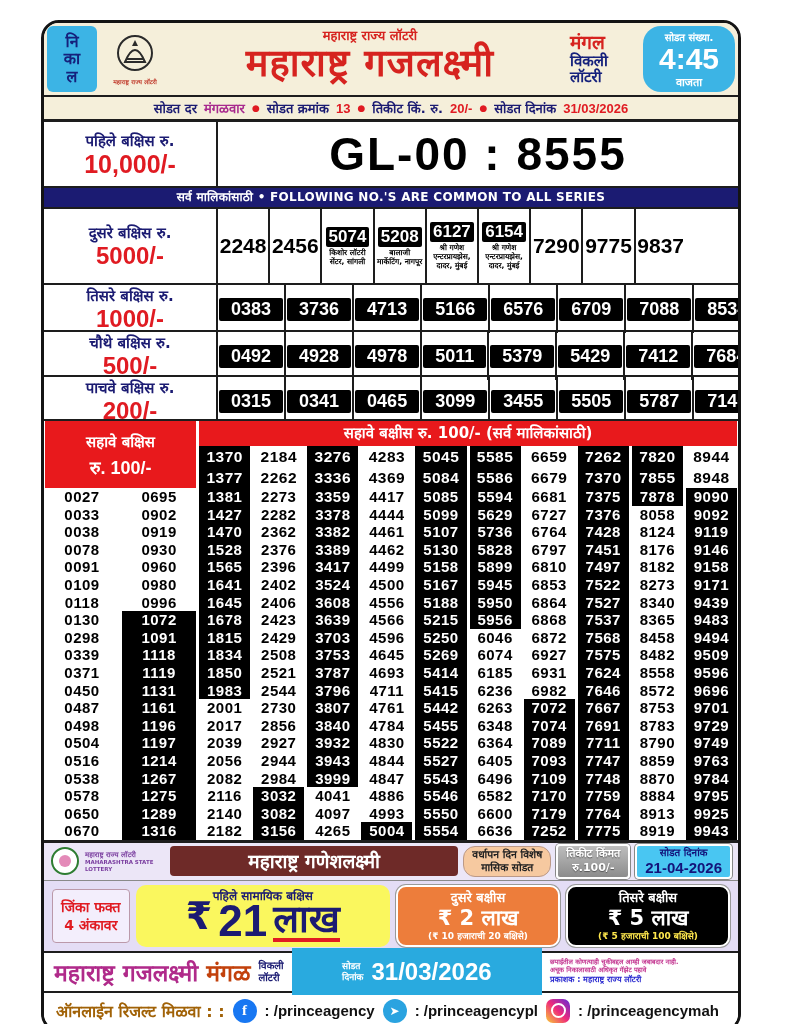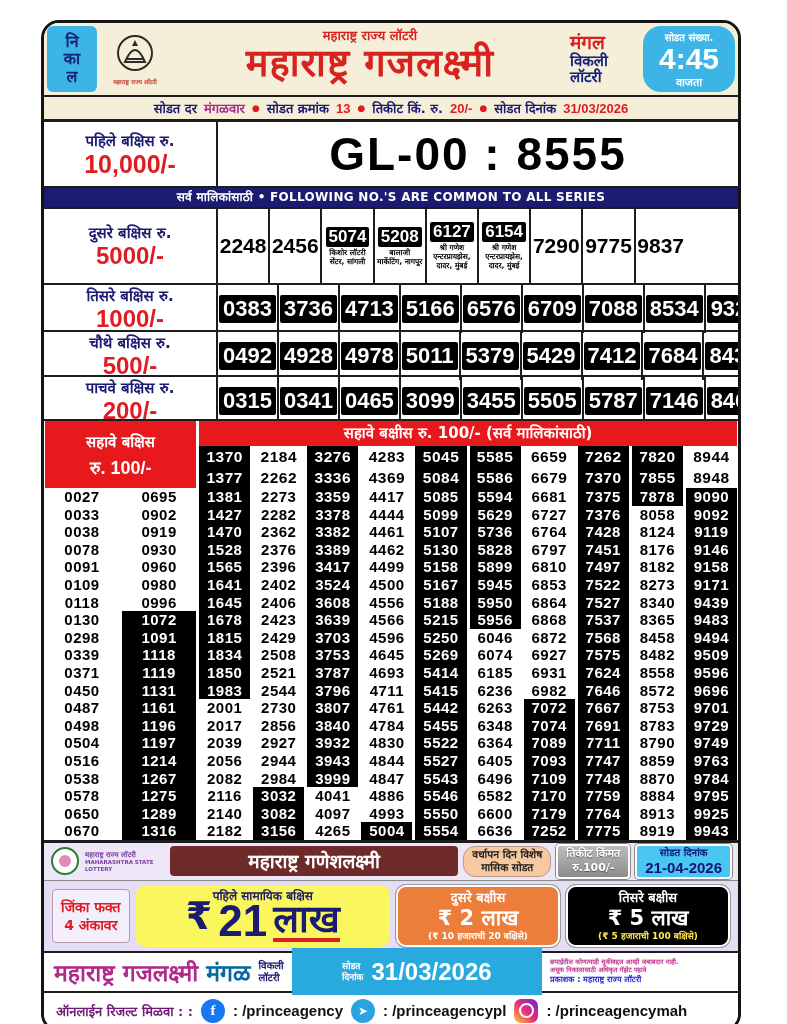--- a/index.html
+++ b/index.html
@@ -43,21 +43,21 @@
   .prize-row{display:grid;grid-template-columns:172px repeat(10,1fr);border-bottom:2px solid #1d1d1d;}
   .prize-row.r0{height:74px;}
   .prize-row.r1{height:45px;}
   .prize-row.r2{height:43px;}
   .prize-row.r3{height:42px;}
   .prize-label{display:flex;flex-direction:column;justify-content:center;text-align:center;}
   .pl1{color:#1b1b72;font-weight:800;font-size:15px;}
   .pl2{color:#e01b22;font-weight:800;font-size:24px;font-family:"Liberation Sans",sans-serif;}
   .prize-cell{border-left:2px solid #1d1d1d;display:flex;flex-direction:column;align-items:center;justify-content:center;padding:1px;}
   .plain{font-size:21px;font-weight:800;font-family:"Liberation Sans",sans-serif;color:#000;}
-  .numbox{background:#000;color:#fff;font-weight:800;font-family:"Liberation Sans",sans-serif;font-size:22px;padding:1px 4px;border-radius:2px;}
+  .numbox{background:#000;color:#fff;font-weight:800;font-family:"Liberation Sans",sans-serif;font-size:18px;padding:1px 12px;border-radius:2px;}
   .numbox.small{font-size:17px;padding:0 3px;}
   .seller{font-size:7.5px;font-weight:bold;color:#000;line-height:1.2;text-align:center;margin-top:1px;}
 
   
   .sixth-grid{display:grid;grid-template-columns:1.45fr 1.45fr repeat(10,1fr);grid-template-rows:25px 21px 21px repeat(20,17.6px);column-gap:3px;background:#fff;border-bottom:3px solid #1d1d1d;padding:0 1px;}
   .sixth-label{grid-column:1/3;grid-row:1/4;background:#e8191c;color:#fff;display:flex;flex-direction:column;align-items:center;justify-content:center;gap:4px;}
   .sl1{font-size:15px;font-weight:800;}
   .sl2{font-size:18px;font-weight:800;font-family:"Liberation Sans",sans-serif;}
   .sixth-band{grid-column:3/13;grid-row:1;background:#e8191c;color:#fff;font-weight:800;font-size:15px;text-align:center;line-height:25px;}
   .cell{text-align:center;font-weight:700;font-size:15px;line-height:17.6px;font-family:"Liberation Sans",sans-serif;letter-spacing:.5px;}
@@ -89,31 +89,31 @@
   .jk-box.orange{background:#ed7d3b;}
   .jk-box.maroon{background:#000000;}
   .jb-title{font-size:13px;font-weight:800;}
   .jb-amount{font-size:21px;font-weight:800;}
   .jb-note{font-size:9px;font-weight:800;}
   .jk-box.maroon .jb-note{color:#ffe84d;}
 
   
   .footer-strip{height:38px;background:#fff;display:flex;align-items:center;gap:8px;padding:0 10px;border-bottom:2px solid #1d1d1d;}
   .ft-title{color:#b02a8a;font-size:23px;font-weight:800;}
-  .ft-title2{color:#0369a1;font-size:23px;font-weight:800;}
+  .ft-title2{color:#c2410c;font-size:23px;font-weight:800;}
   .ft-small{font-size:10px;font-weight:800;color:#1b1b72;line-height:1.15;}
   .ft-date{flex:1;background:#29aadf;color:#fff;display:flex;align-items:center;justify-content:center;gap:8px;height:47px;}
   .ftd-label{font-size:9px;font-weight:800;line-height:1.2;}
   .ftd-value{font-size:24px;font-weight:800;font-family:"Liberation Sans",sans-serif;}
   .ft-disc{width:178px;font-size:6.5px;font-weight:bold;color:#c2338f;line-height:1.35;}
   .ft-pub{color:#2a2ad0;font-size:8px;}
 
   
   .social-strip{height:36px;display:flex;align-items:center;gap:8px;padding:0 12px;background:#fff;}
-  .ss-label{font-size:13px;font-weight:800;color:#701a75;}
+  .ss-label{font-size:16px;font-weight:800;color:#a16207;}
   .handle{font-size:15px;font-weight:800;font-family:"Liberation Sans",sans-serif;color:#111;}
   .icon-fb{width:24px;height:24px;border-radius:50%;background:#1877f2;color:#fff;display:flex;align-items:center;justify-content:center;font-weight:800;font-size:15px;font-family:"Liberation Serif",serif;}
   .icon-tg{width:24px;height:24px;border-radius:50%;background:#2aa3e0;color:#fff;display:flex;align-items:center;justify-content:center;font-size:12px;}
   .icon-ig{width:24px;height:24px;border-radius:7px;background:linear-gradient(45deg,#f9ce34,#ee2a7b,#6228d7);display:flex;align-items:center;justify-content:center;}
   .icon-ig span{width:11px;height:11px;border:2px solid #fff;border-radius:50%;display:block;}
 </style>
 </head>
 <body>
 
 <div class="sheet">

